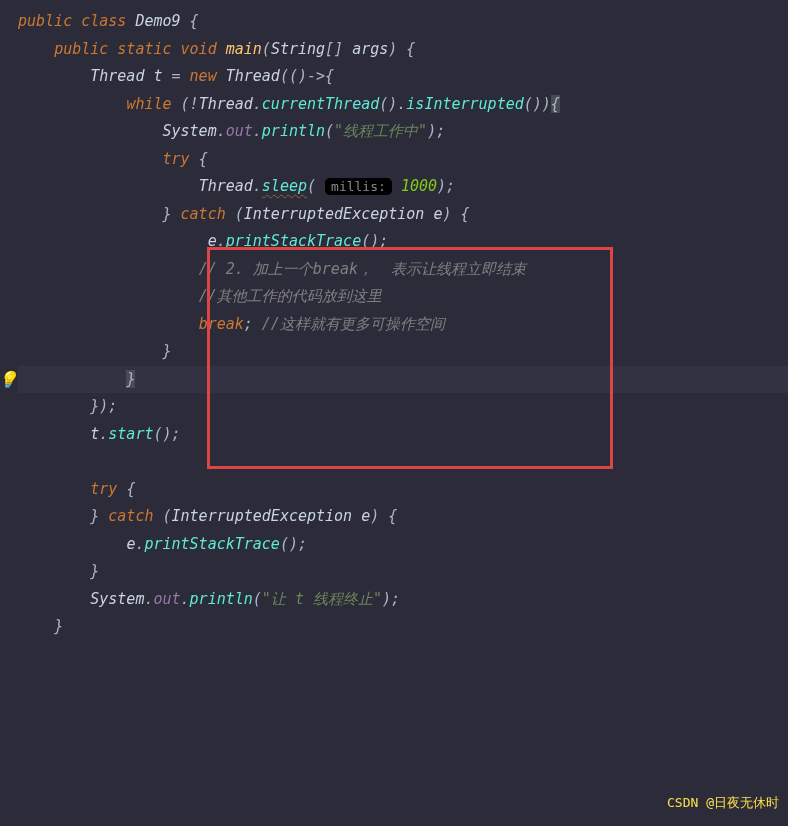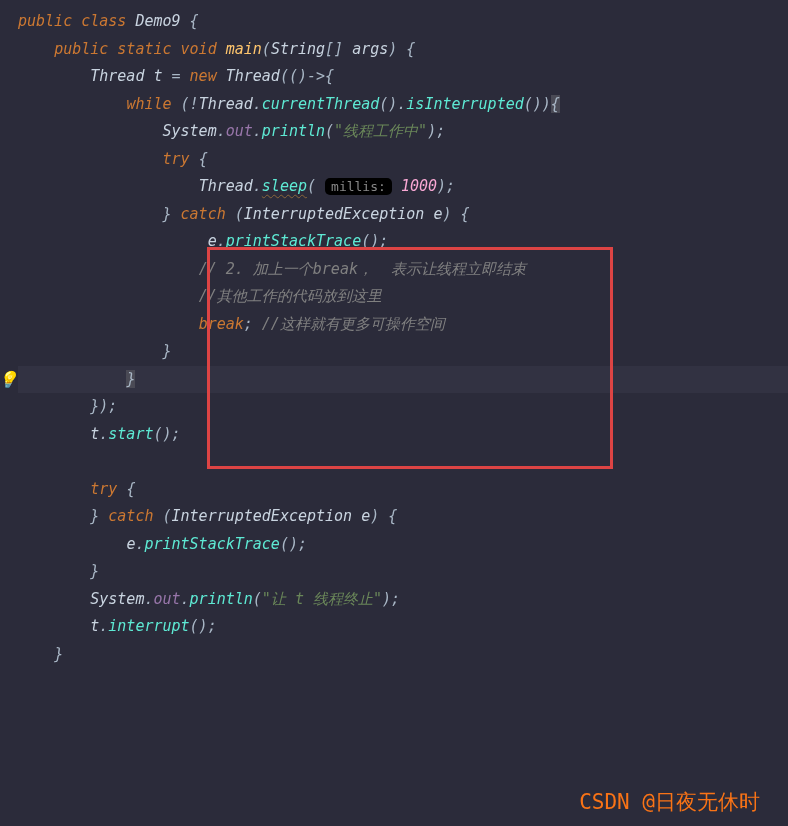--- a/index.html
+++ b/index.html
@@ -33,21 +33,21 @@
     .string { color: #6a8759; font-style: italic; }
     .comment { color: #808080; font-style: italic; }
     .param-hint { 
       color: #888; 
       background: #000000;
       border-radius: 5px;
       padding: 1px 6px;
       font-size: 13px;
       font-style: normal;
     }
-    .number { color: #f9a8d4; font-style: italic; }
+    .number { color: #84cc16; font-style: italic; }
     .field { color: #9876aa; }
     .punct { color: #a9b7c6; }
     .paren { color: #a9b7c6; }
     .white { color: #c9d4e0; }
     .cursor-bracket { 
       background: #4a4a55;
       color: #a9b7c6;
     }
     .highlighted-line {
       background: #323242;
@@ -63,23 +63,23 @@
       font-size: 16px;
     }
     .redbox {
       position: absolute;
       border: 3px solid #d44;
       pointer-events: none;
     }
     .watermark {
       position: absolute;
       bottom: 10px;
-      right: 28px;
-      color: #f97316;
-      font-size: 21px;
+      right: 9px;
+      color: #fde047;
+      font-size: 13px;
       font-style: normal;
     }
     .underline-wavy {
       text-decoration: underline wavy #8a653b;
       text-decoration-thickness: 1px;
       text-underline-offset: 3px;
     }
   </style>
 </head>
 <body>
@@ -127,20 +127,19 @@
 
 
   <div class="line">        <span class="punct">}</span> <span class="keyword">catch</span> <span class="punct">(</span><span class="white">InterruptedException</span> <span class="white">e</span><span class="punct">)</span> <span class="punct">{</span></div>
 
   <div class="line">            <span class="white">e</span><span class="punct">.</span><span class="method-call">printStackTrace</span><span class="punct">();</span></div>
 
   <div class="line">        <span class="punct">}</span></div>
 
   <div class="line">        <span class="white">System</span><span class="punct">.</span><span class="field">out</span><span class="punct">.</span><span class="method-call">println</span><span class="punct">(</span><span class="string">"让 t 线程终止"</span><span class="punct">);</span></div>
 
-  <div class="line">        <span class="white">t</span><span class="punct">.</span><span class="method-call">interrupt</span><span class="punct">();</span></div>
 
   <div class="line">    <span class="punct">}</span></div>
 </div>
 
 <div class="redbox" style="top:247px;left:207px;width:406px;height:222px;"></div>
 
 <div class="watermark">CSDN @日夜无休时</div>
 
 </body></html>

